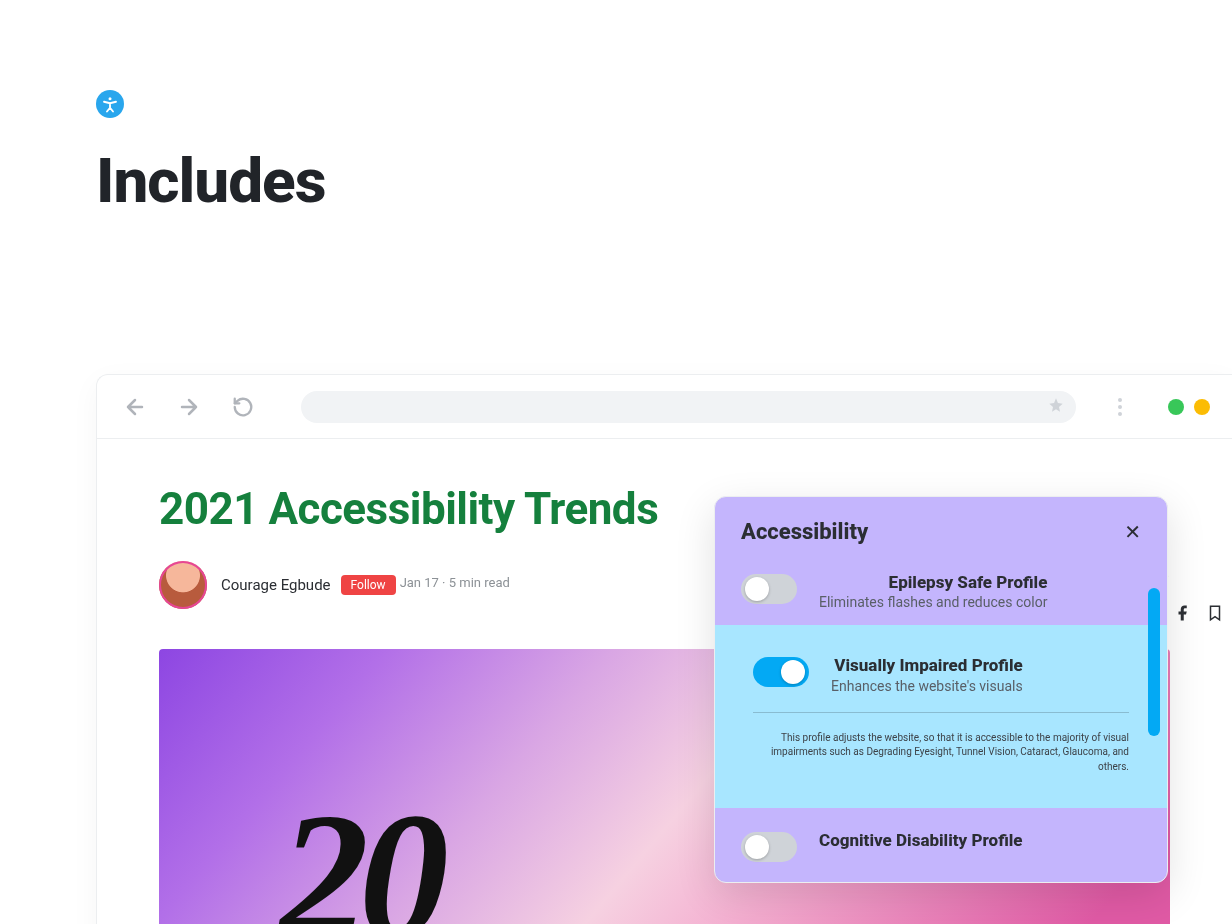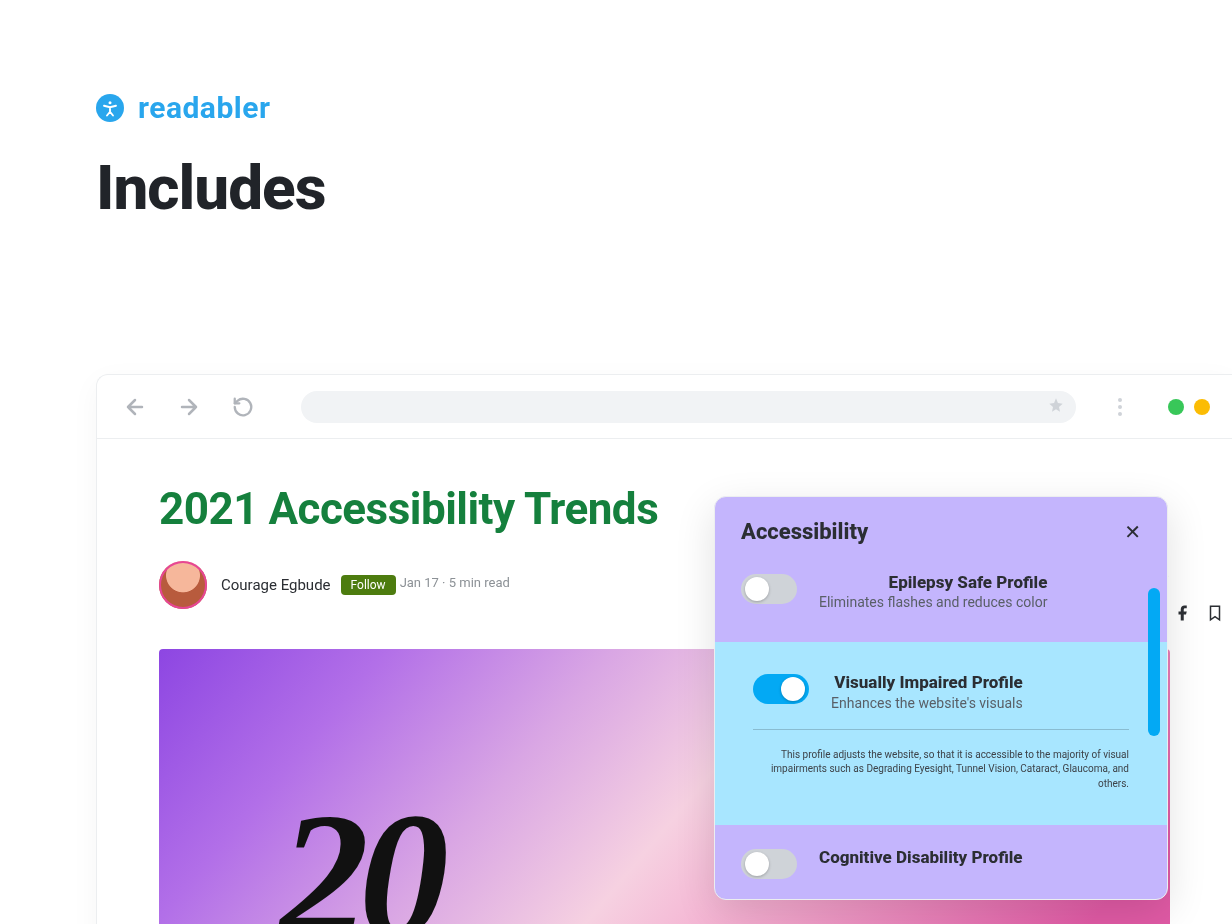--- a/index.html
+++ b/index.html
@@ -21,33 +21,33 @@
   .window-dots .d1 { width:16px; height:16px; border-radius:50%; background:#38c759; }
   .window-dots .d2 { width:16px; height:16px; border-radius:50%; background:#fbbc04; }
 
   .content { padding:44px 62px 0 62px; position:relative; }
   .article-title { font-size:44px; font-weight:700; color:#15803d; letter-spacing:-0.5px; }
   .author-row { display:flex; align-items:center; gap:14px; margin-top:26px; }
   .avatar { width:48px; height:48px; border-radius:50%; background:radial-gradient(circle at 50% 30%, #f6b79b 0 40%, #b85b3d 42% 100%); box-shadow:inset 0 0 0 2px #e74694; }
   .author-meta { display:flex; flex-direction:row; gap:4px; }
   .author-top { display:flex; align-items:center; gap:10px; }
   .author-name { font-size:15px; color:#2b2e33; }
-  .follow-btn { font-size:12px; color:#fff; background:#4d7c0f; border:none; border-radius:4px; padding:3px 10px; }
+  .follow-btn { font-size:12px; color:#fff; background:#ef4444; border:none; border-radius:4px; padding:3px 10px; }
   .dateline { font-size:13px; color:#8c9196; }
   .twitter { margin-left:auto; color:#2b2e33; }
 
   .hero { margin-top:40px; height:300px; border-radius:4px; background:linear-gradient(130deg,#8d46e2 0%,#b26fe8 18%,#d9a6e4 36%,#f6d1e1 52%,#f4aed0 64%,#e05aa5 92%); position:relative; overflow:hidden; }
   .hero-year { position:absolute; bottom:-30px; left:120px; font-size:180px; font-weight:900; color:#111; letter-spacing:-10px; filter:blur(.2px); font-family:Georgia,"Times New Roman",serif; font-style:italic; }
 
   
   .panel { position:absolute; top:496px; left:714px; width:454px; background:#c4b5fd; border:1px solid #eceef0; border-radius:12px; box-shadow:0 12px 40px rgba(0,0,0,.12); overflow:hidden;text-align:right; }
   .panel-head { display:flex; align-items:center; justify-content:space-between; padding:22px 26px 10px; }
   .panel-title { font-size:22px; font-weight:800; color:#2b2e33; }
   .close-x { font-size:20px; color:#2b2e33; cursor:pointer; }
-  .profile { display:flex; gap:22px; padding:18px 26px 32px; align-items:flex-start; }
+  .profile { display:flex; gap:22px; padding:18px 26px 15px; align-items:flex-start; }
   .profile.active { background:#a8e6ff; }
   .toggle { width:56px; height:30px; border-radius:999px; position:relative; flex-shrink:0; margin-top:2px; }
   .toggle.off { background:#cfd3d8; }
   .toggle.on { background:#03a9f4; }
   .knob { position:absolute; top:3px; width:24px; height:24px; border-radius:50%; background:#fff; box-shadow:0 1px 3px rgba(0,0,0,.25); }
   .toggle.off .knob { left:4px; }
   .toggle.on .knob { right:4px; }
   .p-name { font-size:17px; font-weight:800; color:#2b2e33; line-height:1.2; }
   .p-desc { font-size:14px; color:#595f67; margin-top:2px; }
   .p-detail { font-size:10px; color:#3d4248; line-height:1.45; border-top:1px solid rgba(0,0,0,.18); padding-top:18px; margin:18px 26px 0; }
@@ -60,21 +60,20 @@
 </head>
 <body>
 
 <div class="brand">
   <div class="brand-icon">
     <svg width="18" height="18" viewBox="0 0 24 24" fill="none" stroke="#fff" stroke-width="2.5" stroke-linecap="round">
         <circle cx="12" cy="5" r="2" fill="#fff" stroke="none"></circle>
         <path d="M4 9l8 2 8-2M12 11v6m0 0l-4 5m4-5l4 5"></path>
       </svg>
   </div>
-  <div class="brand-name">readabler</div>
 </div>
 
 <h1 class="headline">
   <span>Includes</span>
 </h1>
 
 <div class="browser">
   <div class="chrome">
     <div class="nav-btn">
       <svg width="24" height="24" viewBox="0 0 24 24" fill="none" stroke="currentColor" stroke-width="2.5" stroke-linecap="round" stroke-linejoin="round">

